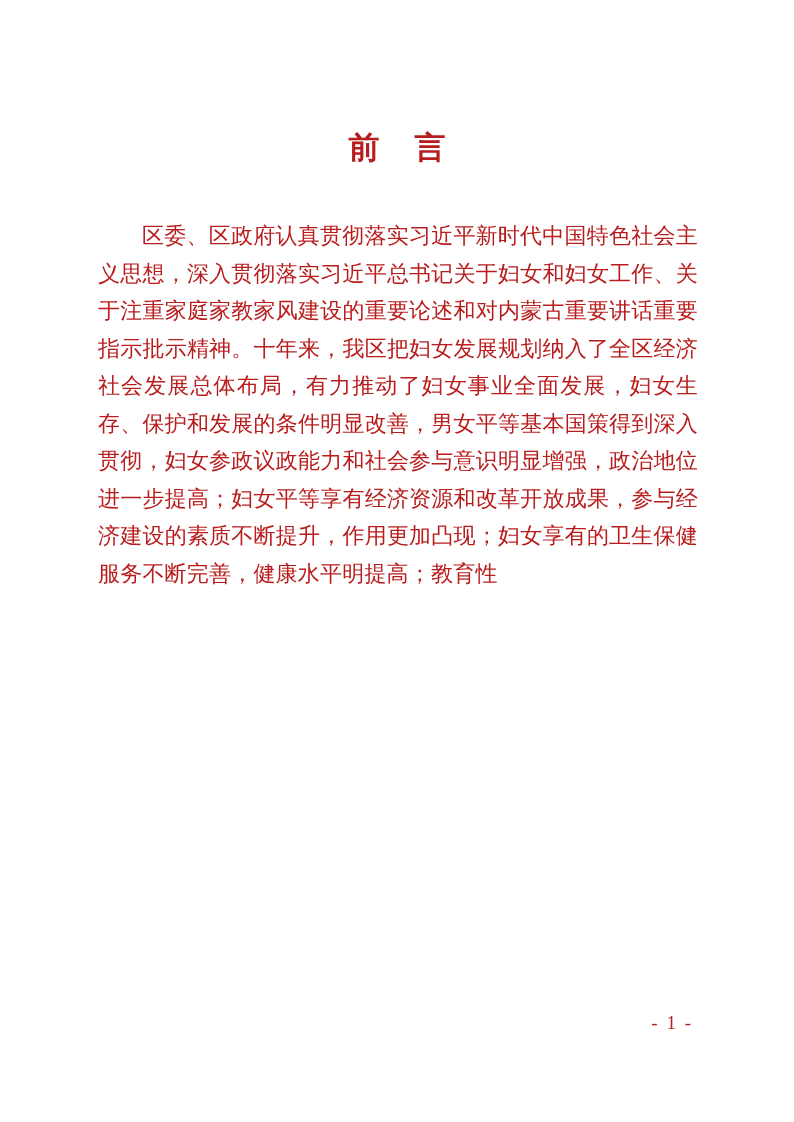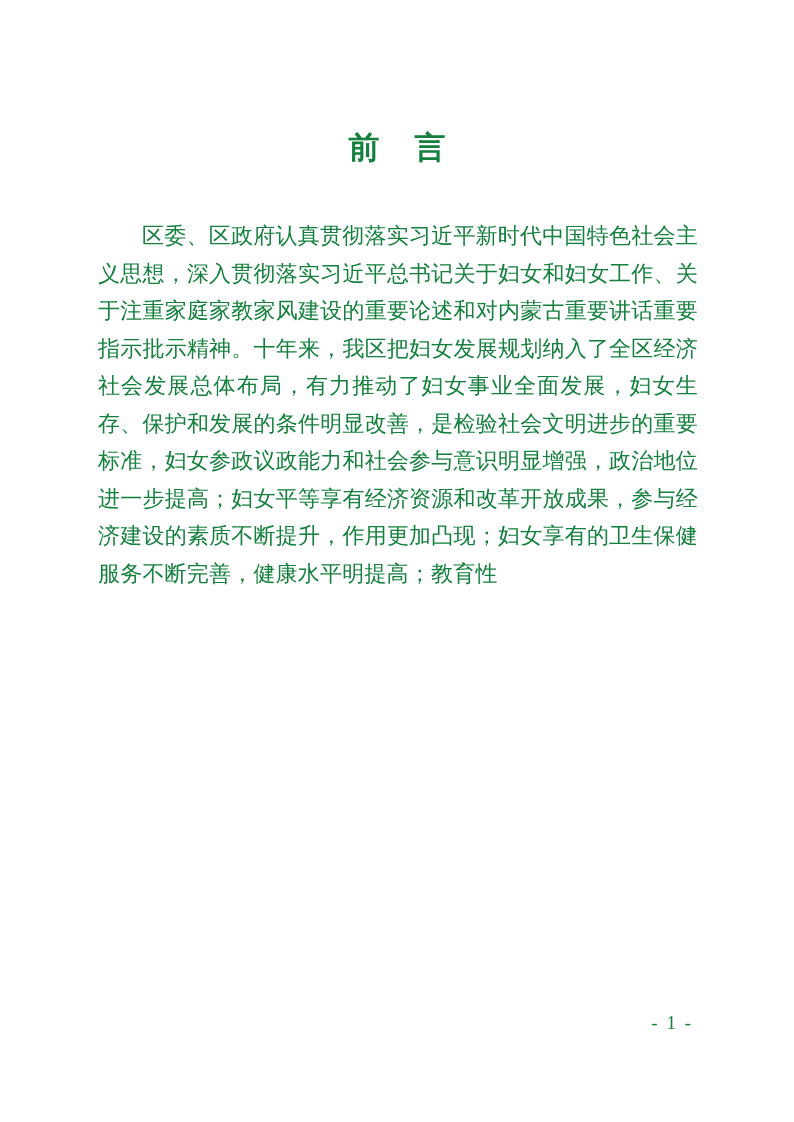--- a/index.html
+++ b/index.html
@@ -9,21 +9,21 @@
   }
   .doc-page {
     position: relative;
     width: 794px;
     height: 1122px;
     background: #ffffff;
     box-sizing: border-box;
     padding: 126px 96px 0 98px;
     overflow: hidden;
     font-family: "Liberation Serif", "DejaVu Serif", serif;
-    color: #15803d;
+    color: #b91c1c;
   }
   .doc-title {
     margin: 0 0 47px 0;
     font-size: 31px;
     line-height: 44px;
     font-weight: bold;
     text-align: center;
     letter-spacing: 2px;
     white-space: pre;
   }
@@ -44,16 +44,16 @@
     line-height: 20px;
     letter-spacing: 2px;
   }
 </style>
 </head>
 <body>
 
 <div class="doc-page">
   <h1 class="doc-title">前　言</h1>
   <div class="doc-body">
-    <p>区委、区政府认真贯彻落实习近平新时代中国特色社会主义思想，深入贯彻落实习近平总书记关于妇女和妇女工作、关于注重家庭家教家风建设的重要论述和对内蒙古重要讲话重要指示批示精神。十年来，我区把妇女发展规划纳入了全区经济社会发展总体布局，有力推动了妇女事业全面发展，妇女生存、保护和发展的条件明显改善，是检验社会文明进步的重要标准，妇女参政议政能力和社会参与意识明显增强，政治地位进一步提高；妇女平等享有经济资源和改革开放成果，参与经济建设的素质不断提升，作用更加凸现；妇女享有的卫生保健服务不断完善，健康水平明提高；教育性</p>
+    <p>区委、区政府认真贯彻落实习近平新时代中国特色社会主义思想，深入贯彻落实习近平总书记关于妇女和妇女工作、关于注重家庭家教家风建设的重要论述和对内蒙古重要讲话重要指示批示精神。十年来，我区把妇女发展规划纳入了全区经济社会发展总体布局，有力推动了妇女事业全面发展，妇女生存、保护和发展的条件明显改善，男女平等基本国策得到深入贯彻，妇女参政议政能力和社会参与意识明显增强，政治地位进一步提高；妇女平等享有经济资源和改革开放成果，参与经济建设的素质不断提升，作用更加凸现；妇女享有的卫生保健服务不断完善，健康水平明提高；教育性</p>
   </div>
   <div class="page-number">- 1 -</div>
 </div>
 
 </body></html>

